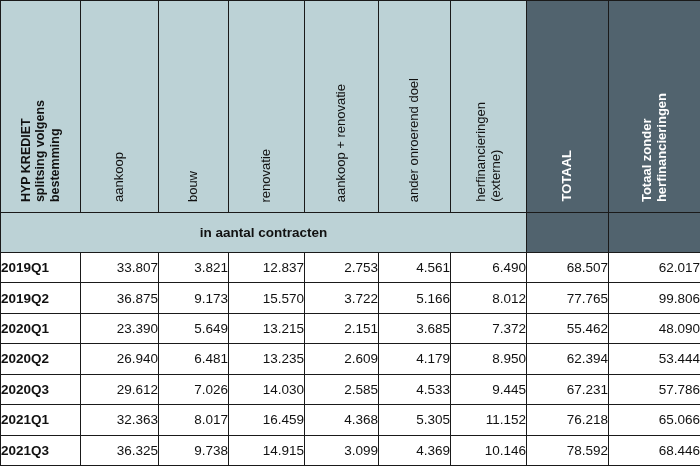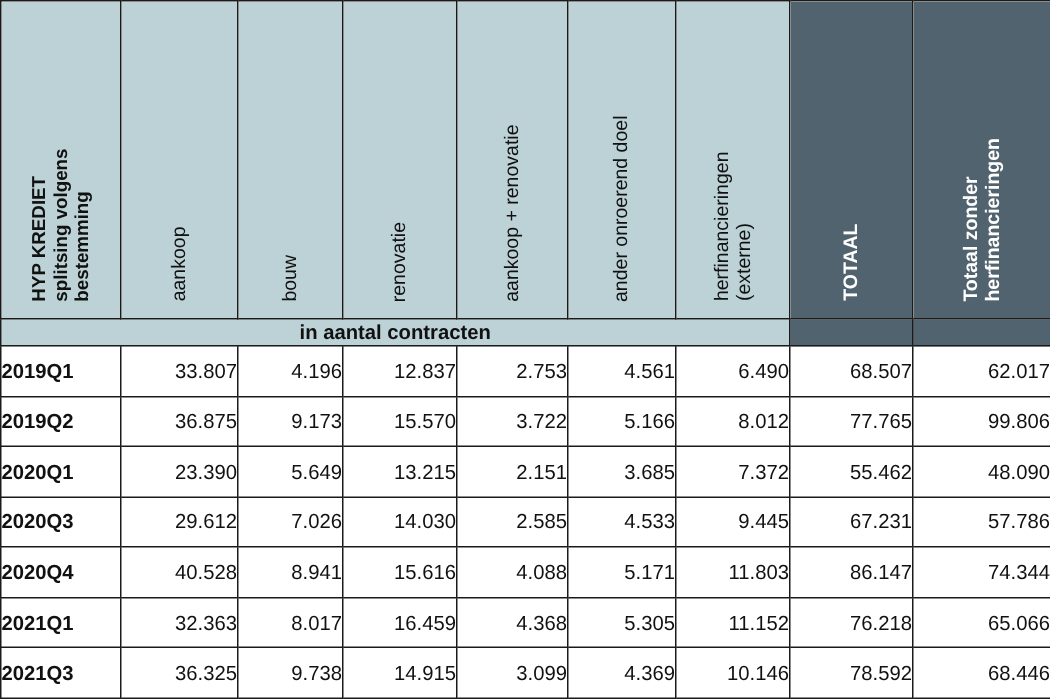--- a/index.html
+++ b/index.html
@@ -58,21 +58,21 @@
   th.hdr.dark {
     background: #51636e;
   }
   th.hdr.dark .vtext {
     color: #ffffff;
     font-weight: bold;
   }
 
   
   tr.subheader-row {
-    height: 18px;
+    height: 40px;
     margin-left: 24px;
   }
   td.subhdr {
     background: #bcd2d6;
     text-align: center;
     font-size: 13.5px;
     font-weight: bold;
     color: #111111;
     padding: 1px 0 2px 0;
   }
@@ -153,21 +153,21 @@
     <tr class="subheader-row">
       <td class="subhdr" colspan="7">in aantal contracten</td>
       <td class="subhdr subhdr-dark"></td>
       <td class="subhdr subhdr-dark"></td>
     </tr>
   </thead>
   <tbody>
     <tr class="data-row">
       <td class="rowlabel">2019Q1</td>
       <td class="num">33.807</td>
-      <td class="num">4.196</td>
+      <td class="num">3.821</td>
       <td class="num">12.837</td>
       <td class="num">2.753</td>
       <td class="num">4.561</td>
       <td class="num">6.490</td>
       <td class="num">68.507</td>
       <td class="num">62.017</td>
     </tr>
     <tr class="data-row">
       <td class="rowlabel">2019Q2</td>
       <td class="num">36.875</td>
@@ -184,42 +184,42 @@
       <td class="num">23.390</td>
       <td class="num">5.649</td>
       <td class="num">13.215</td>
       <td class="num">2.151</td>
       <td class="num">3.685</td>
       <td class="num">7.372</td>
       <td class="num">55.462</td>
       <td class="num">48.090</td>
     </tr>
     <tr class="data-row">
+      <td class="rowlabel">2020Q2</td>
+      <td class="num">26.940</td>
+      <td class="num">6.481</td>
+      <td class="num">13.235</td>
+      <td class="num">2.609</td>
+      <td class="num">4.179</td>
+      <td class="num">8.950</td>
+      <td class="num">62.394</td>
+      <td class="num">53.444</td>
+    </tr>
+    <tr class="data-row">
       <td class="rowlabel">2020Q3</td>
       <td class="num">29.612</td>
       <td class="num">7.026</td>
       <td class="num">14.030</td>
       <td class="num">2.585</td>
       <td class="num">4.533</td>
       <td class="num">9.445</td>
       <td class="num">67.231</td>
       <td class="num">57.786</td>
     </tr>
     <tr class="data-row">
-      <td class="rowlabel">2020Q4</td>
-      <td class="num">40.528</td>
-      <td class="num">8.941</td>
-      <td class="num">15.616</td>
-      <td class="num">4.088</td>
-      <td class="num">5.171</td>
-      <td class="num">11.803</td>
-      <td class="num">86.147</td>
-      <td class="num">74.344</td>
-    </tr>
-    <tr class="data-row">
       <td class="rowlabel">2021Q1</td>
       <td class="num">32.363</td>
       <td class="num">8.017</td>
       <td class="num">16.459</td>
       <td class="num">4.368</td>
       <td class="num">5.305</td>
       <td class="num">11.152</td>
       <td class="num">76.218</td>
       <td class="num">65.066</td>
     </tr>

